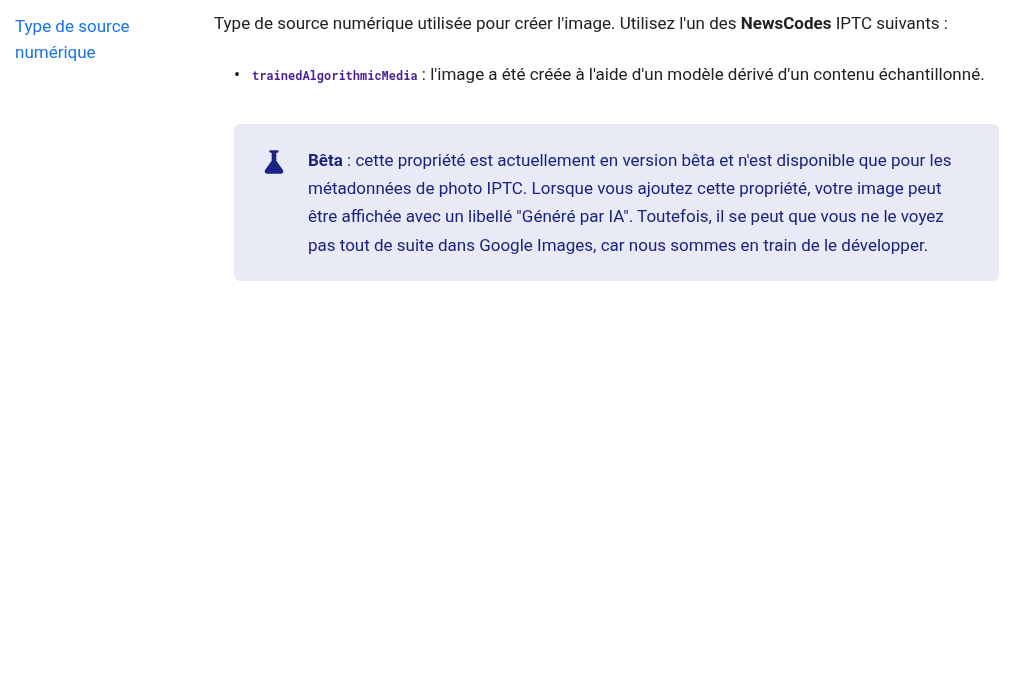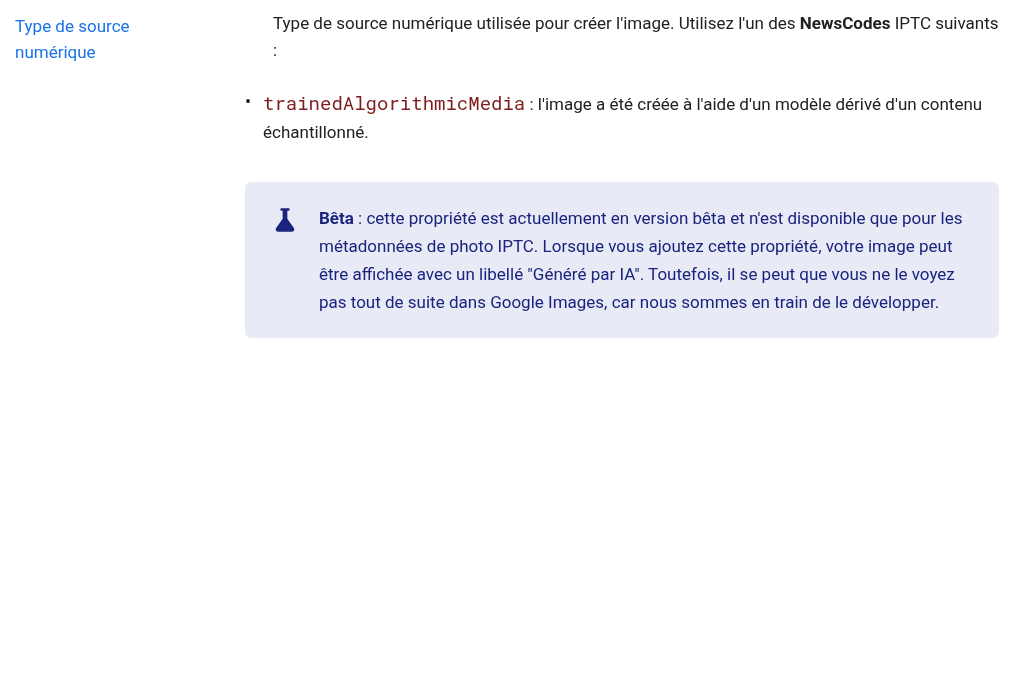--- a/index.html
+++ b/index.html
@@ -11,39 +11,38 @@
       font-family: 'Roboto', -apple-system, BlinkMacSystemFont, 'Segoe UI', Arial, sans-serif;
       font-size: 17px;
       line-height: 1.6;
       color: #202124;
       background: #fff;
       width: 1024px;
       padding: 10px 15px;
     }
     .container {
       display: flex;
-      gap: 30px;
+      gap: 19px;
     }
     .left-col {
       flex: 0 0 180px;
       padding-top: 4px;
     }
     .property-link {
       color: #1a73e8;
       font-size: 17px;
       line-height: 1.5;
       cursor: pointer;
     }
     .right-col {
       flex: 1;
       padding-right: 10px;
     }
     .description {
       margin-bottom: 24px;
-      margin-left: 48px;
     }
     .description strong {
       font-weight: 700;
     }
     ul {
       list-style: none;
       padding-left: 20px;
     }
     li {
       position: relative;
@@ -53,23 +52,23 @@
     li::before {
       content: "•";
       position: absolute;
       left: 0;
       top: 0;
       font-size: 18px;
       color: #202124;
     }
     .code {
       font-family: 'Roboto Mono', 'Courier New', monospace;
-      font-weight: 400;
-      color: #7f1d1d;
-      font-size: 19px;
+      font-weight: 700;
+      color: #4c1d95;
+      font-size: 12px;
     }
     .callout {
       background: #e8eaf6;
       border-radius: 6px;
       padding: 22px 26px;
       display: flex;
       gap: 20px;
       margin-top: 36px;
       margin-left: 20px;
     }

